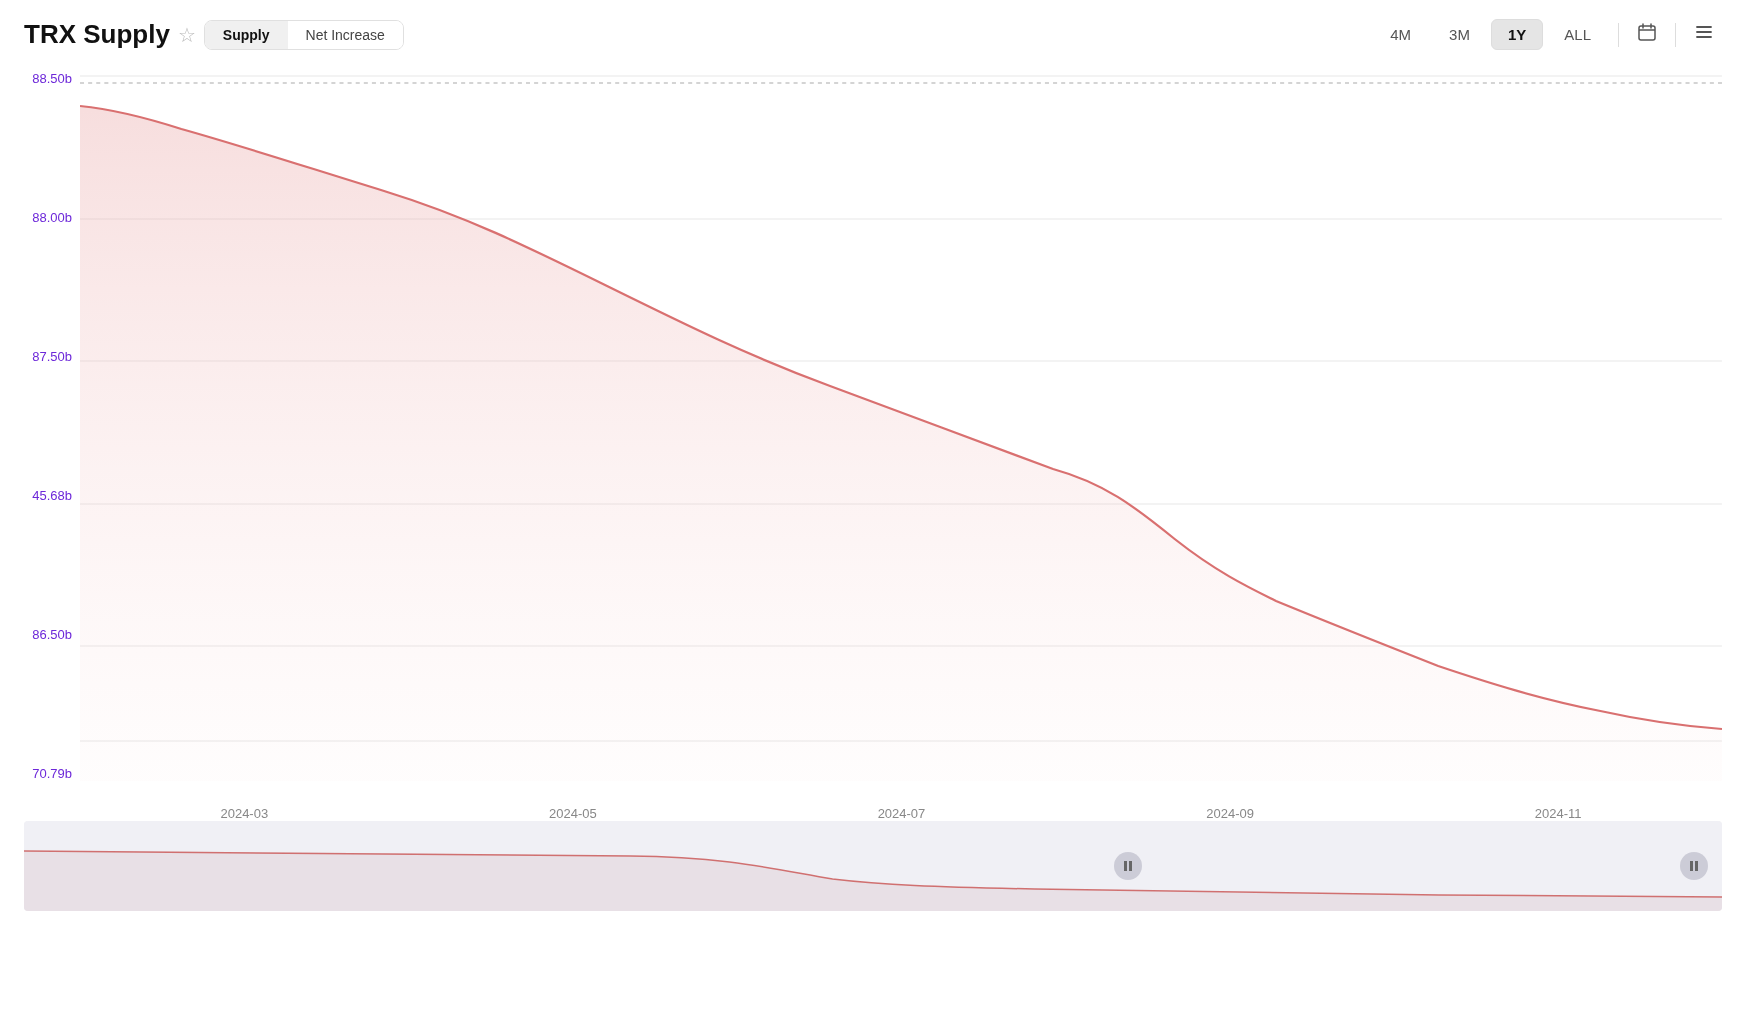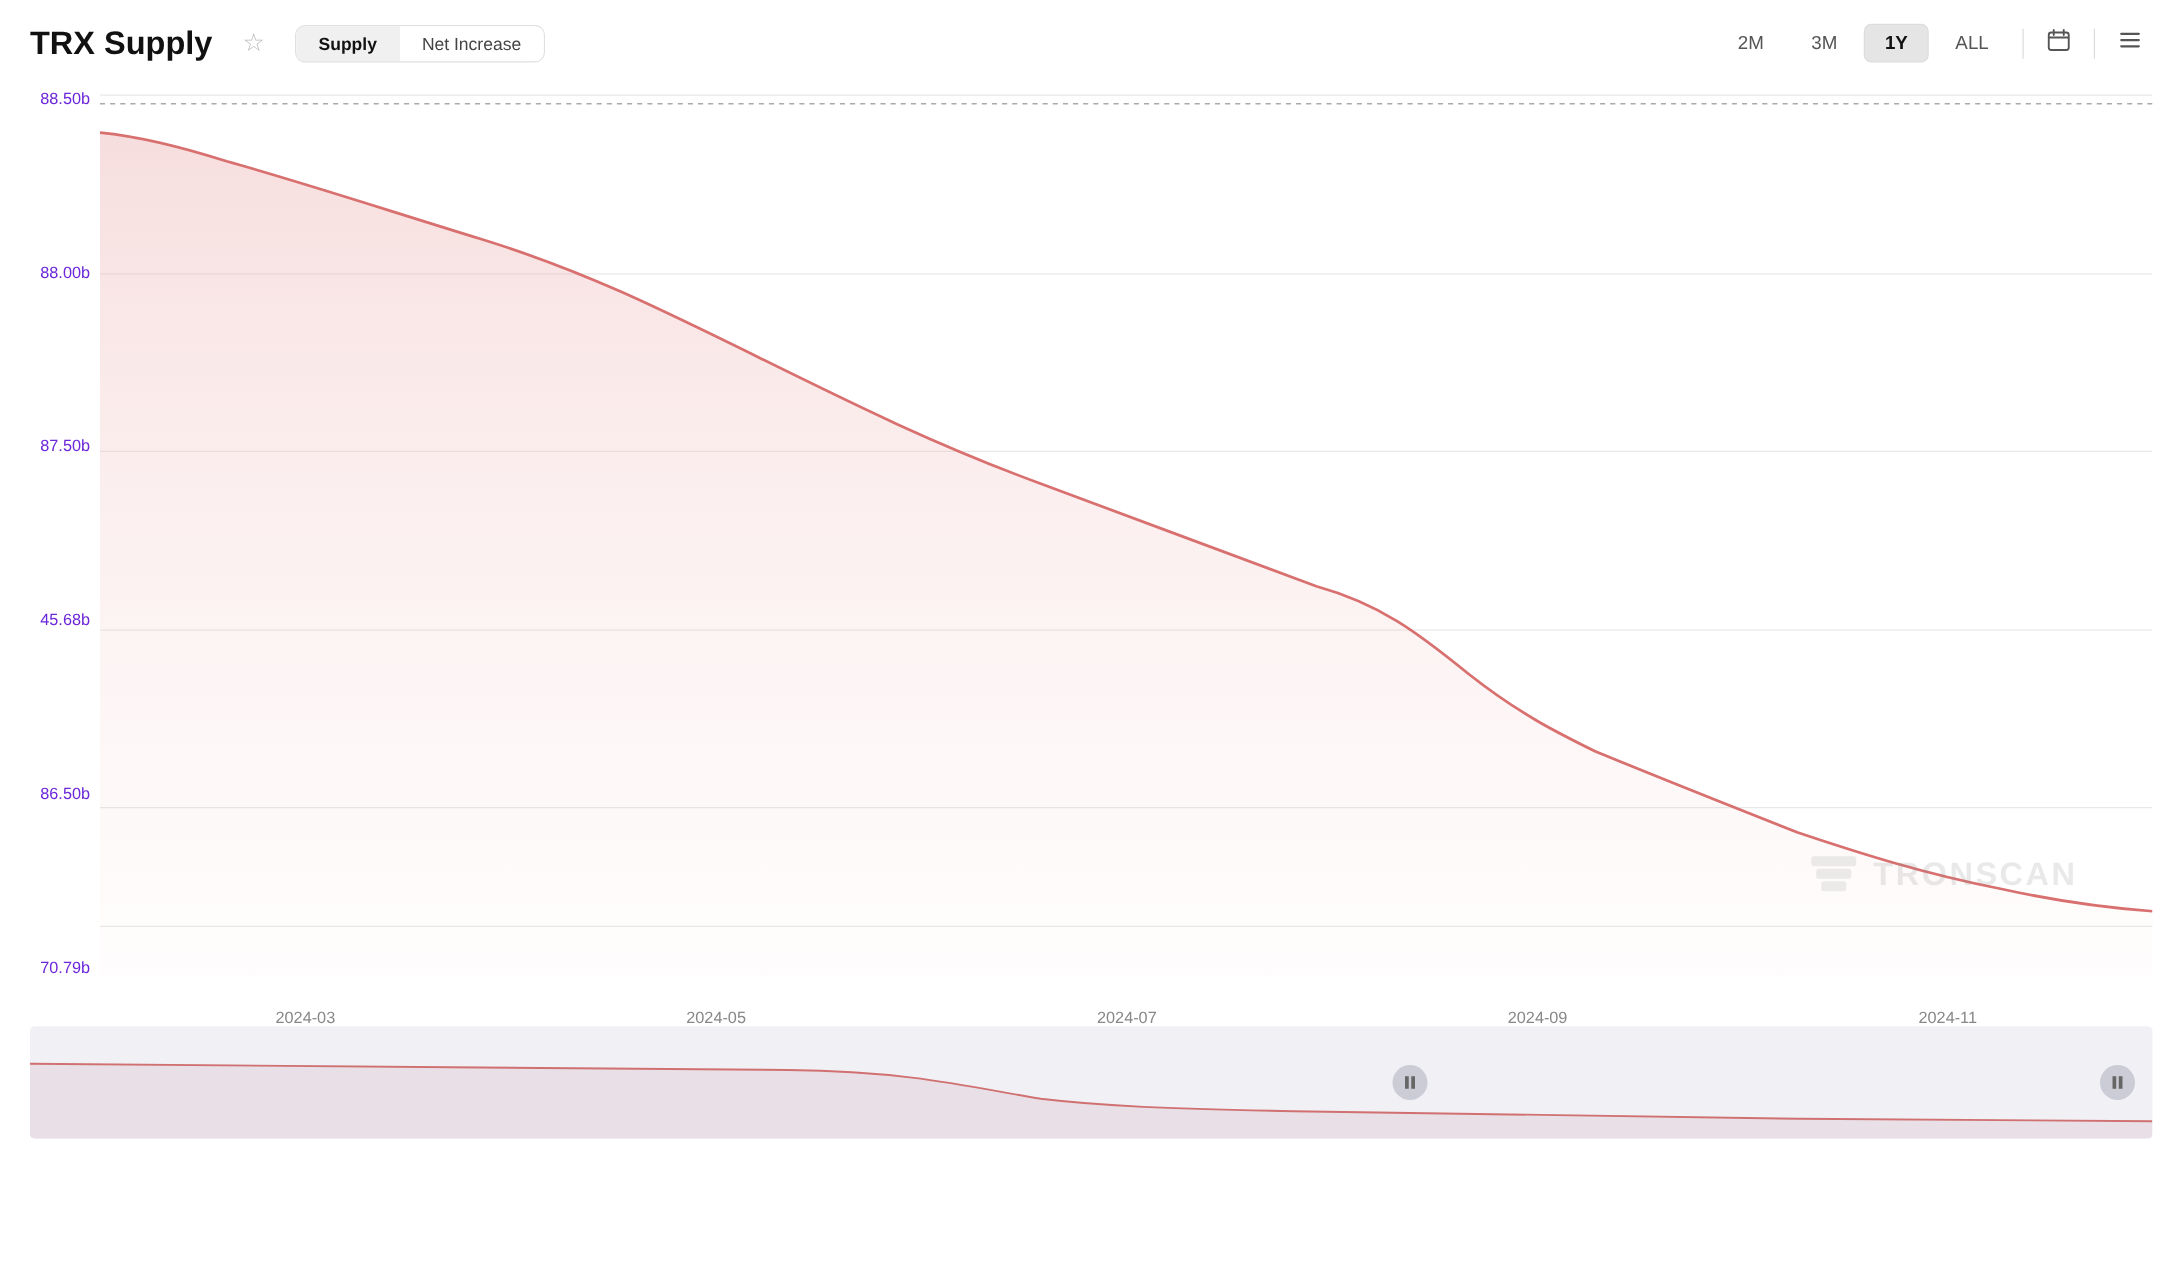--- a/index.html
+++ b/index.html
@@ -18,21 +18,21 @@
     }
     .header {
       display: flex;
       align-items: center;
       justify-content: space-between;
       padding: 18px 24px 10px 24px;
     }
     .header-left {
       display: flex;
       align-items: center;
-      gap: 24px;
+      gap: 8px;
     }
     .title {
       font-size: 26px;
       font-weight: 700;
       color: #111;
     }
     .star-icon {
       font-size: 20px;
       color: #bbb;
       cursor: pointer;
@@ -166,21 +166,21 @@
   <div class="header">
     <div class="header-left">
       <span class="title">TRX Supply</span>
       <span class="star-icon">☆</span>
       <div class="tab-group">
         <button class="tab-btn active">Supply</button>
         <button class="tab-btn">Net Increase</button>
       </div>
     </div>
     <div class="header-right">
-      <button class="period-btn">2M</button>
+      <button class="period-btn">4M</button>
       <button class="period-btn">3M</button>
       <button class="period-btn active">1Y</button>
       <button class="period-btn">ALL</button>
       <div class="divider-v"></div>
       <button class="icon-btn">
         <svg width="20" height="20" viewBox="0 0 20 20" fill="none" xmlns="http://www.w3.org/2000/svg">
           <rect x="2" y="4" width="16" height="14" rx="2" stroke="#555" stroke-width="1.5" fill="none"></rect>
           <line x1="2" y1="8" x2="18" y2="8" stroke="#555" stroke-width="1.5"></line>
           <line x1="6" y1="2" x2="6" y2="6" stroke="#555" stroke-width="1.5" stroke-linecap="round"></line>
           <line x1="14" y1="2" x2="14" y2="6" stroke="#555" stroke-width="1.5" stroke-linecap="round"></line>
@@ -251,28 +251,20 @@
           C 820,355 880,378 960,408
           C 1010,422 1040,445 1080,478
           C 1120,510 1150,525 1180,540
           C 1240,565 1290,585 1340,605
           C 1390,622 1440,638 1500,650
           C 1540,659 1580,665 1620,668
         " fill="none" stroke="#d97070" stroke-width="2.2"></path>
       </svg>
 
       
-      <div class="tronscan-watermark">
-        <svg width="44" height="44" viewBox="0 0 44 44" fill="none">
-          <rect x="4" y="8" width="36" height="8" rx="2" fill="#999"></rect>
-          <rect x="8" y="18" width="28" height="8" rx="2" fill="#999"></rect>
-          <rect x="12" y="28" width="20" height="8" rx="2" fill="#999"></rect>
-        </svg>
-        <span class="watermark-text">TRONSCAN</span>
-      </div>
 
       
       <div style="display:flex; justify-content:space-around; padding: 4px 0 0 0; position:absolute; bottom:0; left:0; right:0;">
         <span class="x-label">2024-03</span>
         <span class="x-label">2024-05</span>
         <span class="x-label">2024-07</span>
         <span class="x-label">2024-09</span>
         <span class="x-label">2024-11</span>
       </div>
     </div>

